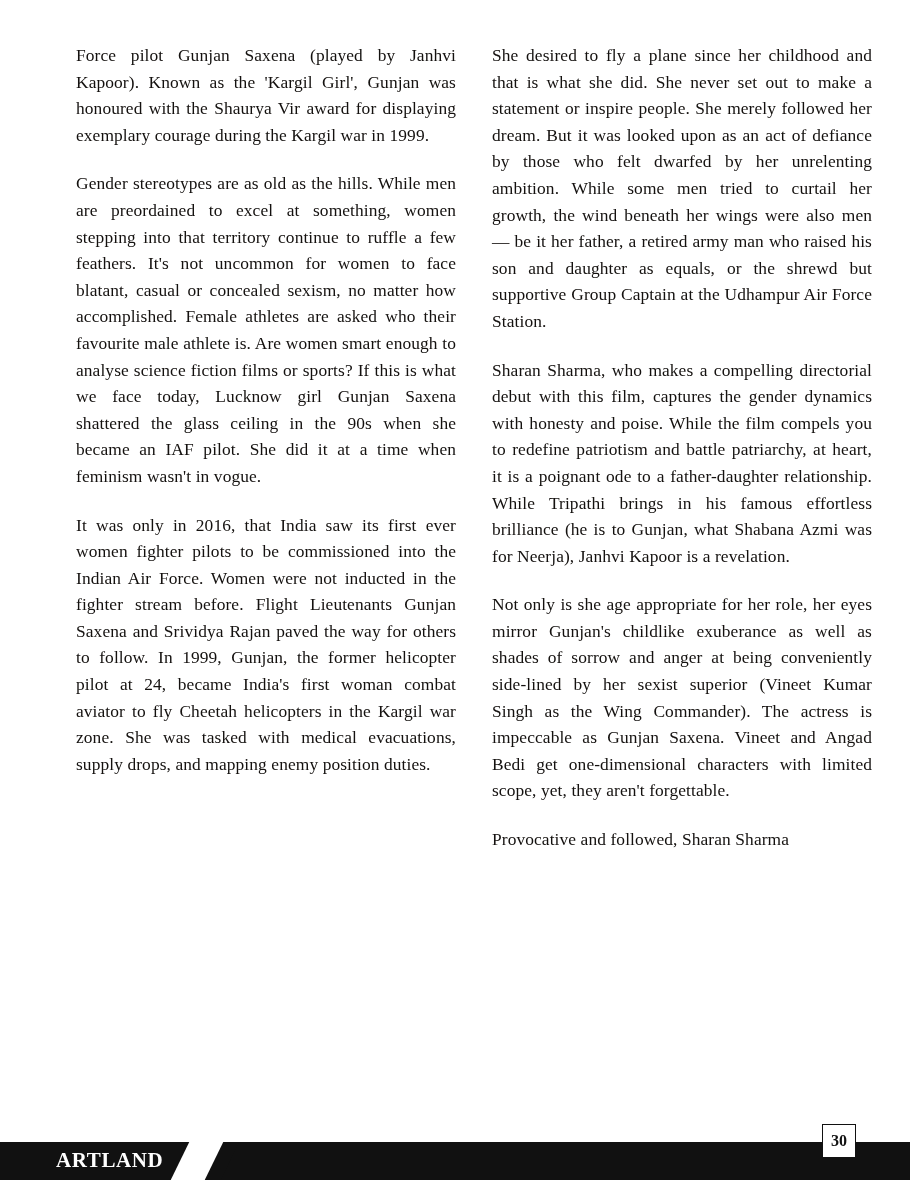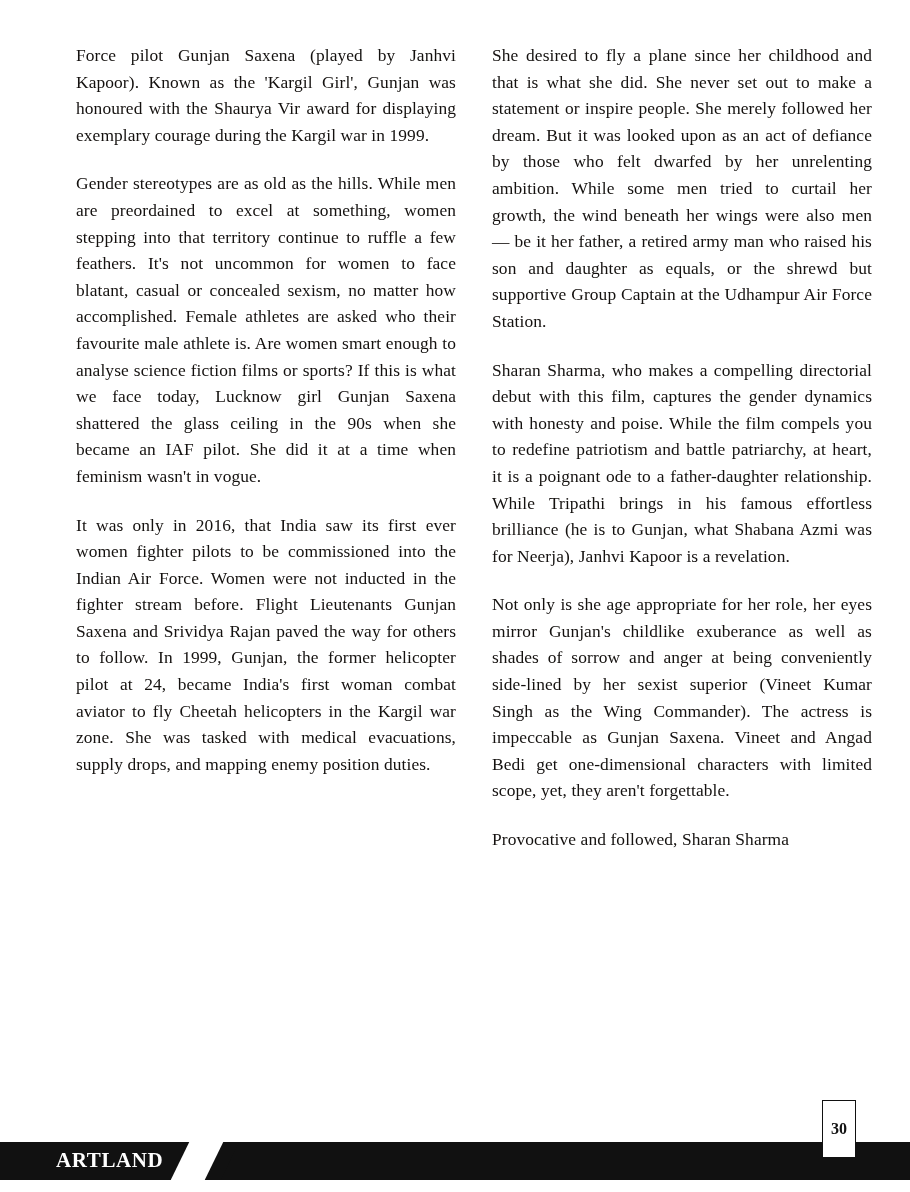--- a/index.html
+++ b/index.html
@@ -100,21 +100,21 @@
     height: 24px;
     background: #ffffff;
     border: 1.5px solid #111111;
     color: #111111;
     font-size: 16px;
     font-weight: bold;
     display: flex;
     align-items: center;
     justify-content: center;
     font-family: "Liberation Serif", serif;
-    padding: 16px 3px;
+    padding: 4px 3px;
   }
 </style>
 </head>
 <body>
 
 <div class="page">
 
   <div class="content">
 
     <div class="column">

